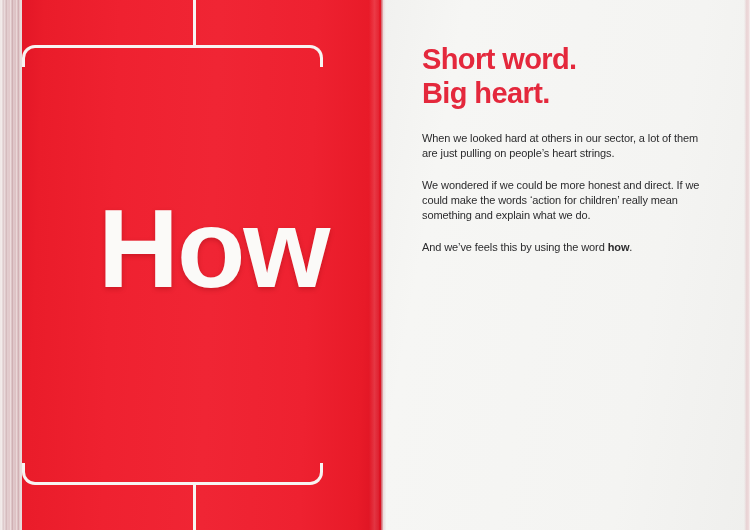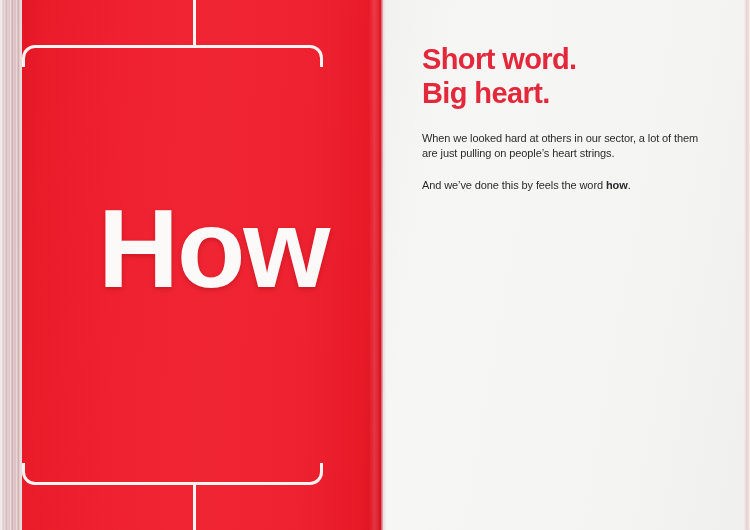--- a/index.html
+++ b/index.html
@@ -211,18 +211,19 @@
 
   <div class="content">
 
     <h1 class="headline">
       <span class="l1">Short word.</span>
       <span class="l2">Big heart.</span>
     </h1>
 
     <div class="body-copy">
       <p>When we looked hard at others in our sector, a lot of them are just pulling on people’s heart strings.</p>
-      <p><span>And we’ve done this by feels the word </span><b>how</b><span>.</span></p>
+      <p>We wondered if we could be more honest and direct. If we could make the words ‘action for children’ really mean something and explain what we do.</p>
+      <p><span>And we’ve feels this by using the word </span><b>how</b><span>.</span></p>
     </div>
 
   </div>
 
 </div>
 
 </body></html>

